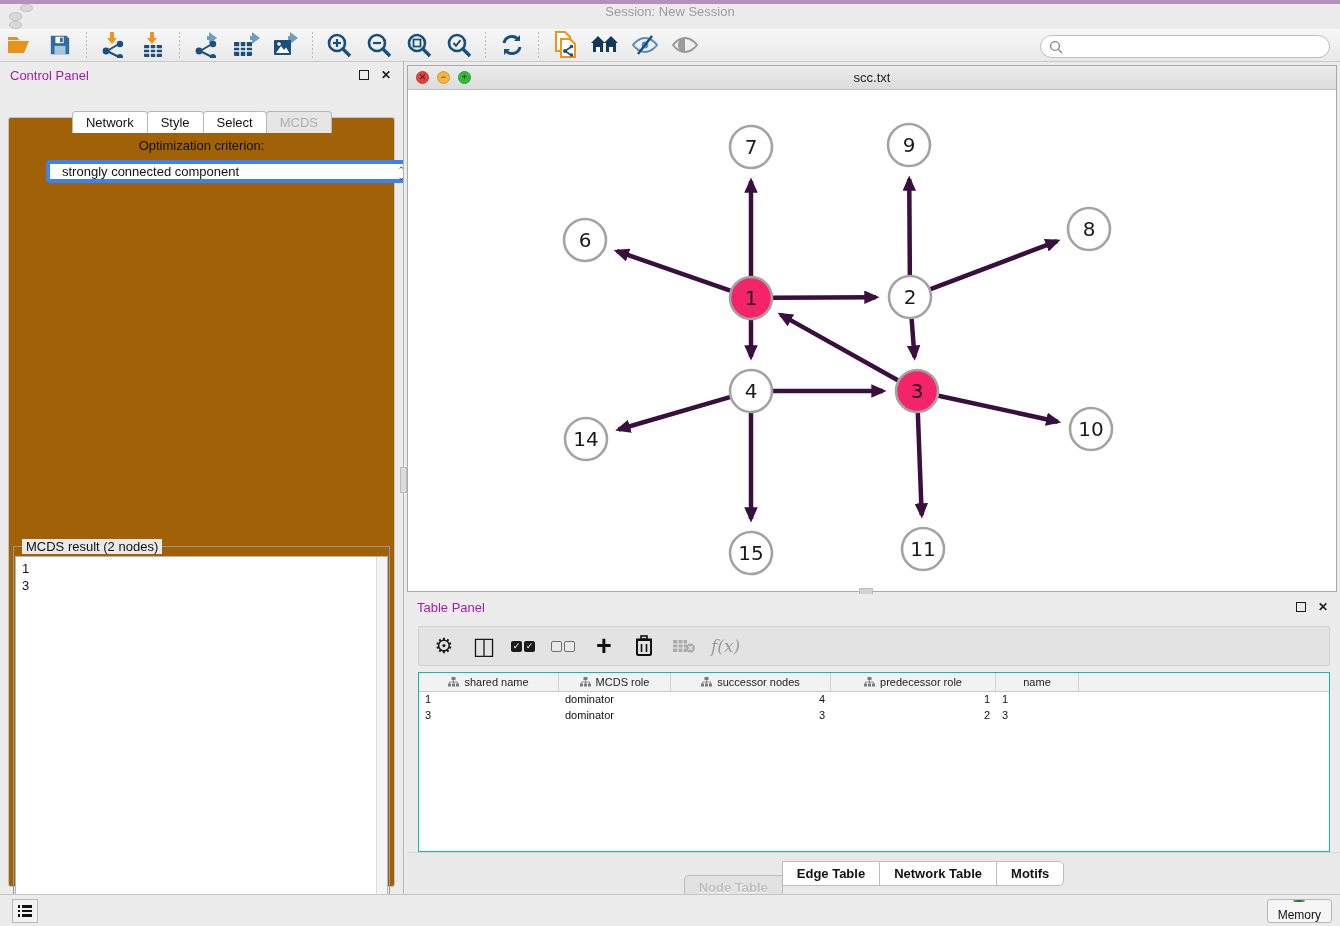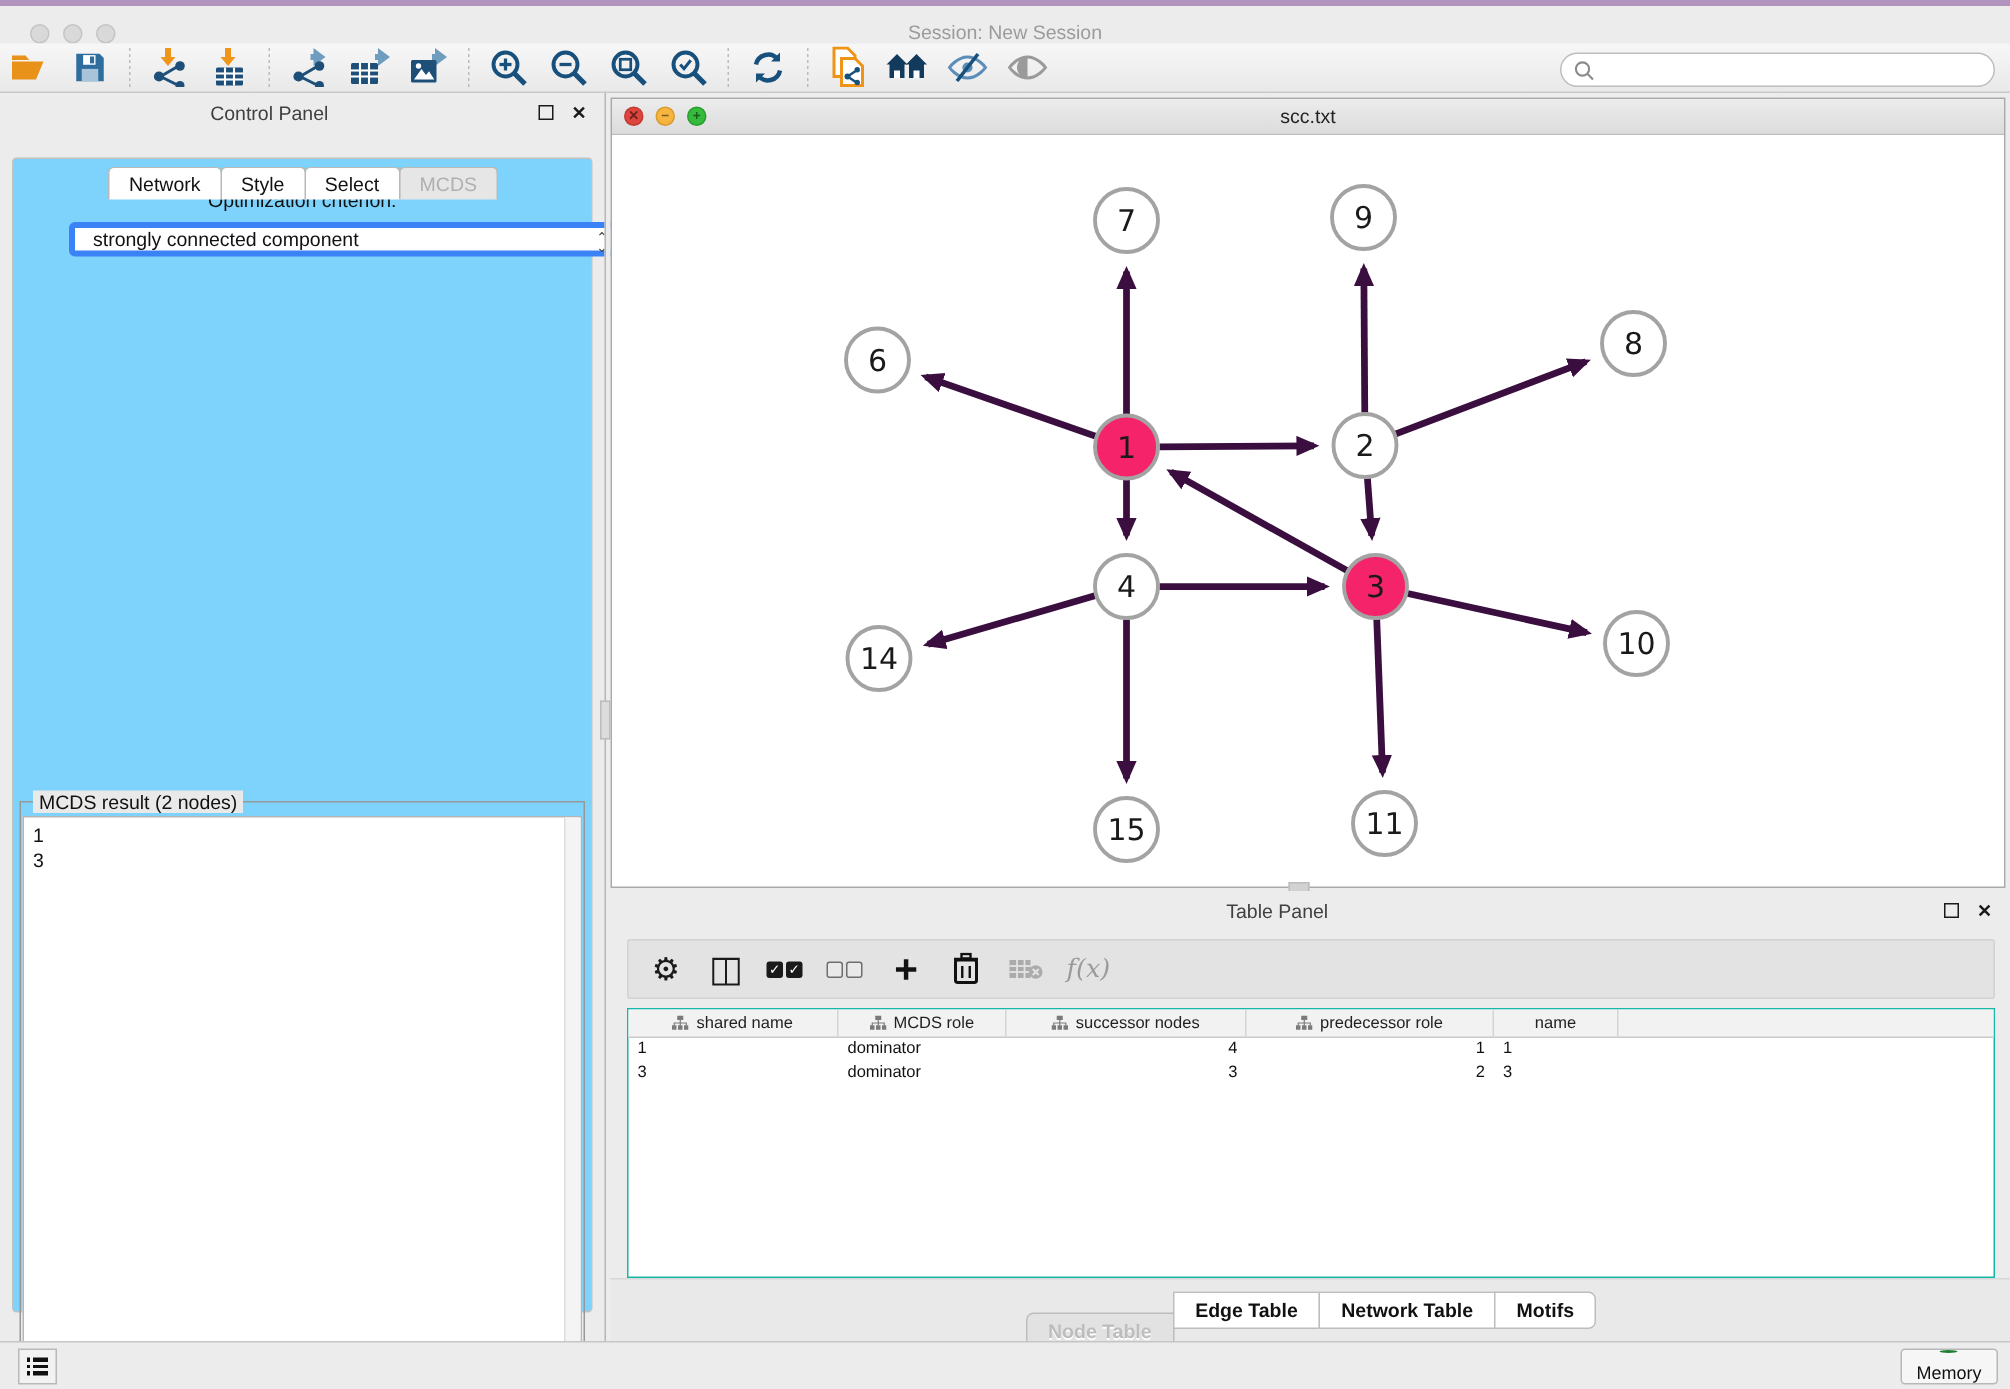--- a/index.html
+++ b/index.html
@@ -3,53 +3,53 @@
 <meta charset="utf-8">
 <style>
   * { margin:0; padding:0; box-sizing:border-box; }
   html,body { width:1340px; height:926px; overflow:hidden;
     font-family:"Liberation Sans", sans-serif; background:#ececec; }
   #app { position:absolute; inset:0; width:1340px; height:926px; background:#ececec; }
 
   
   #purple-strip { position:absolute; left:0; top:0; width:100%; height:4px; background:#b293bd; }
   #titlebar { position:absolute; left:0; top:4px; width:100%; height:25px; background:#ececec;
-    display:flex; align-items:flex-end; }
+    display:flex; align-items:flex-start;flex-direction:column; }
   .mac-dot { width:13px; height:13px; border-radius:50%; background:#d9d9d9; border:1px solid #c4c4c4; margin-left:9px; }
   .mac-dot:first-child { margin-left:20px; }
   #win-title { position:absolute; left:0; right:0; text-align:center; color:#9b9b9b; font-size:13px; }
 
   #toolbar { position:absolute; left:0; top:29px; width:100%; height:33px;
     background:linear-gradient(#f7f7f7,#e9e9e9); border-bottom:1px solid #c9c9c9;
     display:flex; align-items:center; }
   .tb-icon { width:30px; height:28px; display:flex; align-items:center; justify-content:center;
     position:relative; margin:0 5px; cursor:default; }
   .tb-sep { width:1px; height:26px; margin:0 6px;
     background:repeating-linear-gradient(#bbb 0 2px, transparent 2px 4px); }
   #search-box { position:absolute; right:10px; top:6px; width:290px; height:23px;
     background:#fff; border:1px solid #bdbdbd; border-radius:12px;
     display:flex; align-items:center; padding-left:8px; }
   #search-box svg { margin-right:4px; }
   #search-input { border:none; outline:none; flex:1; font-size:12px; background:transparent; height:100%; }
 
   
   #control-panel { position:absolute; left:0; top:62px; width:403px; height:832px; background:#ececec; }
   .panel-header { height:26px; display:flex; align-items:center; padding:0 10px; }
-  .panel-title { font-size:13px; color:#404040; flex:1;text-align:center; }
+  .panel-title { font-size:13px; color:#a21caf; flex:1; }
   .panel-btn { width:14px; height:14px; margin-left:8px; display:flex; align-items:center; justify-content:center;
     font-size:12px; color:#1a1a1a; font-weight:bold; }
   .float-glyph { width:10px; height:10px; border:1.5px solid #1a1a1a; }
 
   #cp-tabs { position:absolute; left:0; top:49px; width:100%; display:flex; justify-content:center; }
   .cp-tab { font-size:13px; padding:3px 13px; background:#fff; border:1px solid #b9b9b9; border-bottom:none;
     border-radius:4px 4px 0 0; margin-right:-1px; color:#111; position:relative; z-index:2; }
   .cp-tab.active { background:#e6e6e6; color:#b0b0b0; z-index:1; }
 
-  #cp-body { position:absolute; left:8px; top:43px; width:387px; height:770px;
-    border:1px solid #c2c2c2; border-radius:3px; background:#7dd3fc; }
+  #cp-body { position:absolute; left:8px; top:55px; width:387px; height:770px;
+    border:1px solid #c2c2c2; border-radius:3px; background:#a16207; }
   #opt-label { text-align:center; margin-top:20px; font-size:13px; color:#111; }
   #criterion-select { position:absolute; left:37px; top:42px; width:370px; height:23px; background:#fff;
     border:4px solid #3b82f6; border-radius:4px; display:flex; align-items:center;
     font-size:13px; padding-left:12px; color:#111; }
   .stepper { position:absolute; right:7px; top:3px; display:flex; flex-direction:column; line-height:7px;
     font-size:9px; color:#444; }
   .cp-buttons { position:absolute; left:0; top:74px; width:100%; display:flex; justify-content:center; gap:15px; }
   .mac-button { background:linear-gradient(#ffffff,#f2f2f2); border:1px solid #ababab; border-radius:4px;
     font-size:13px; padding:3px 16px; color:#111; }
 

